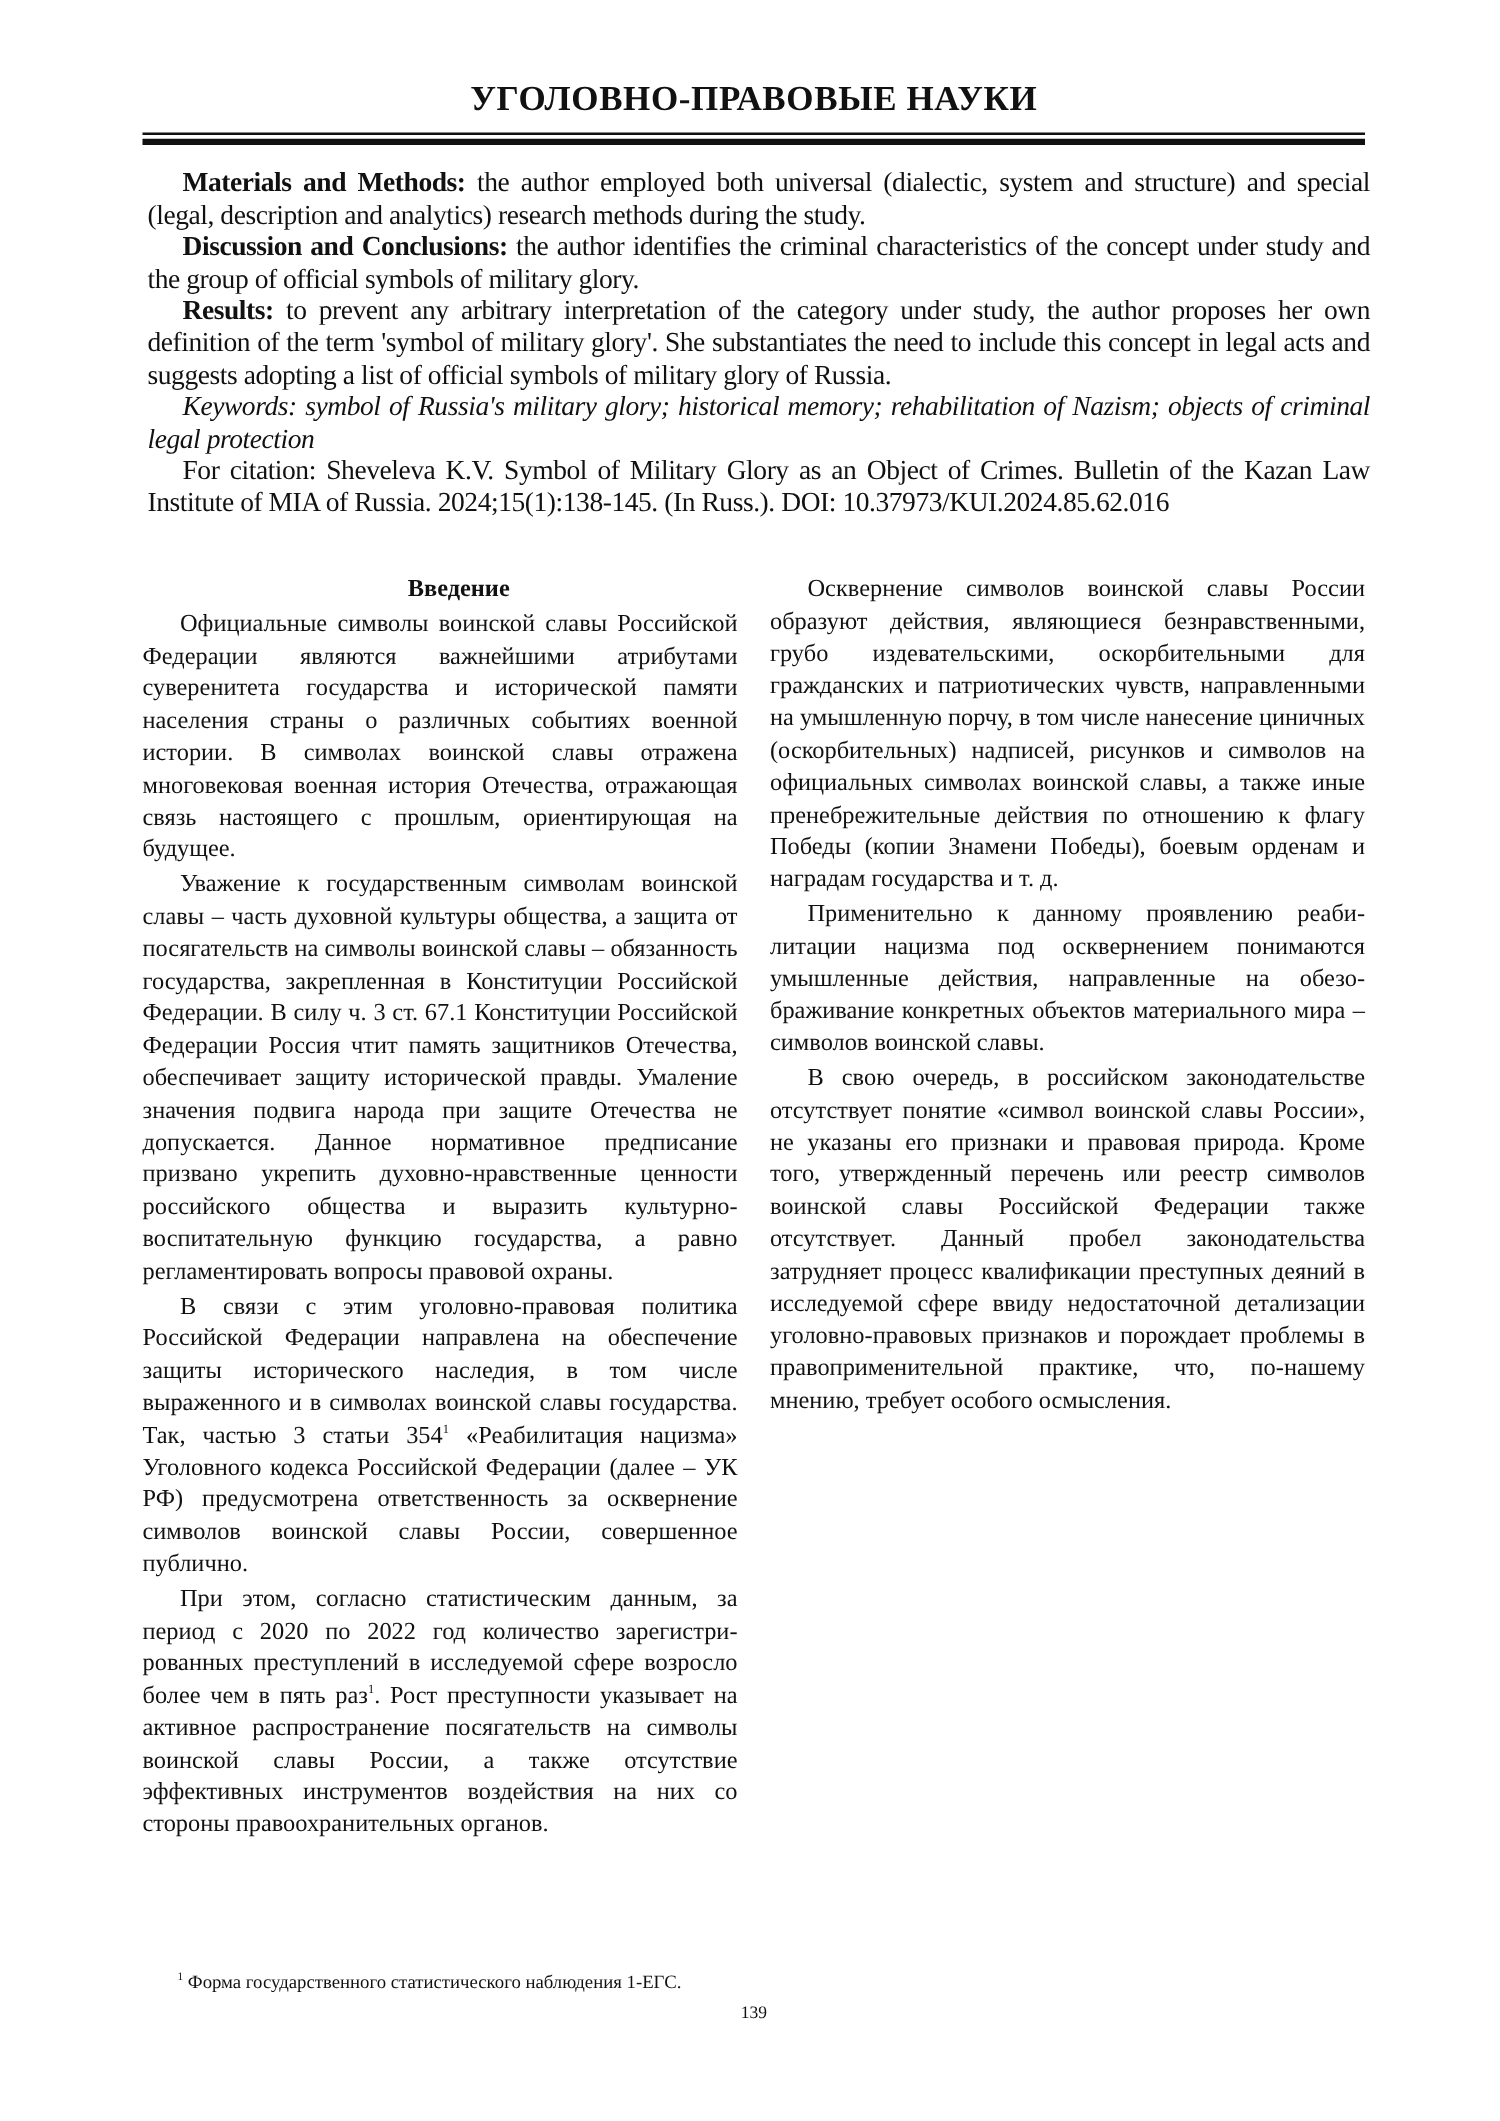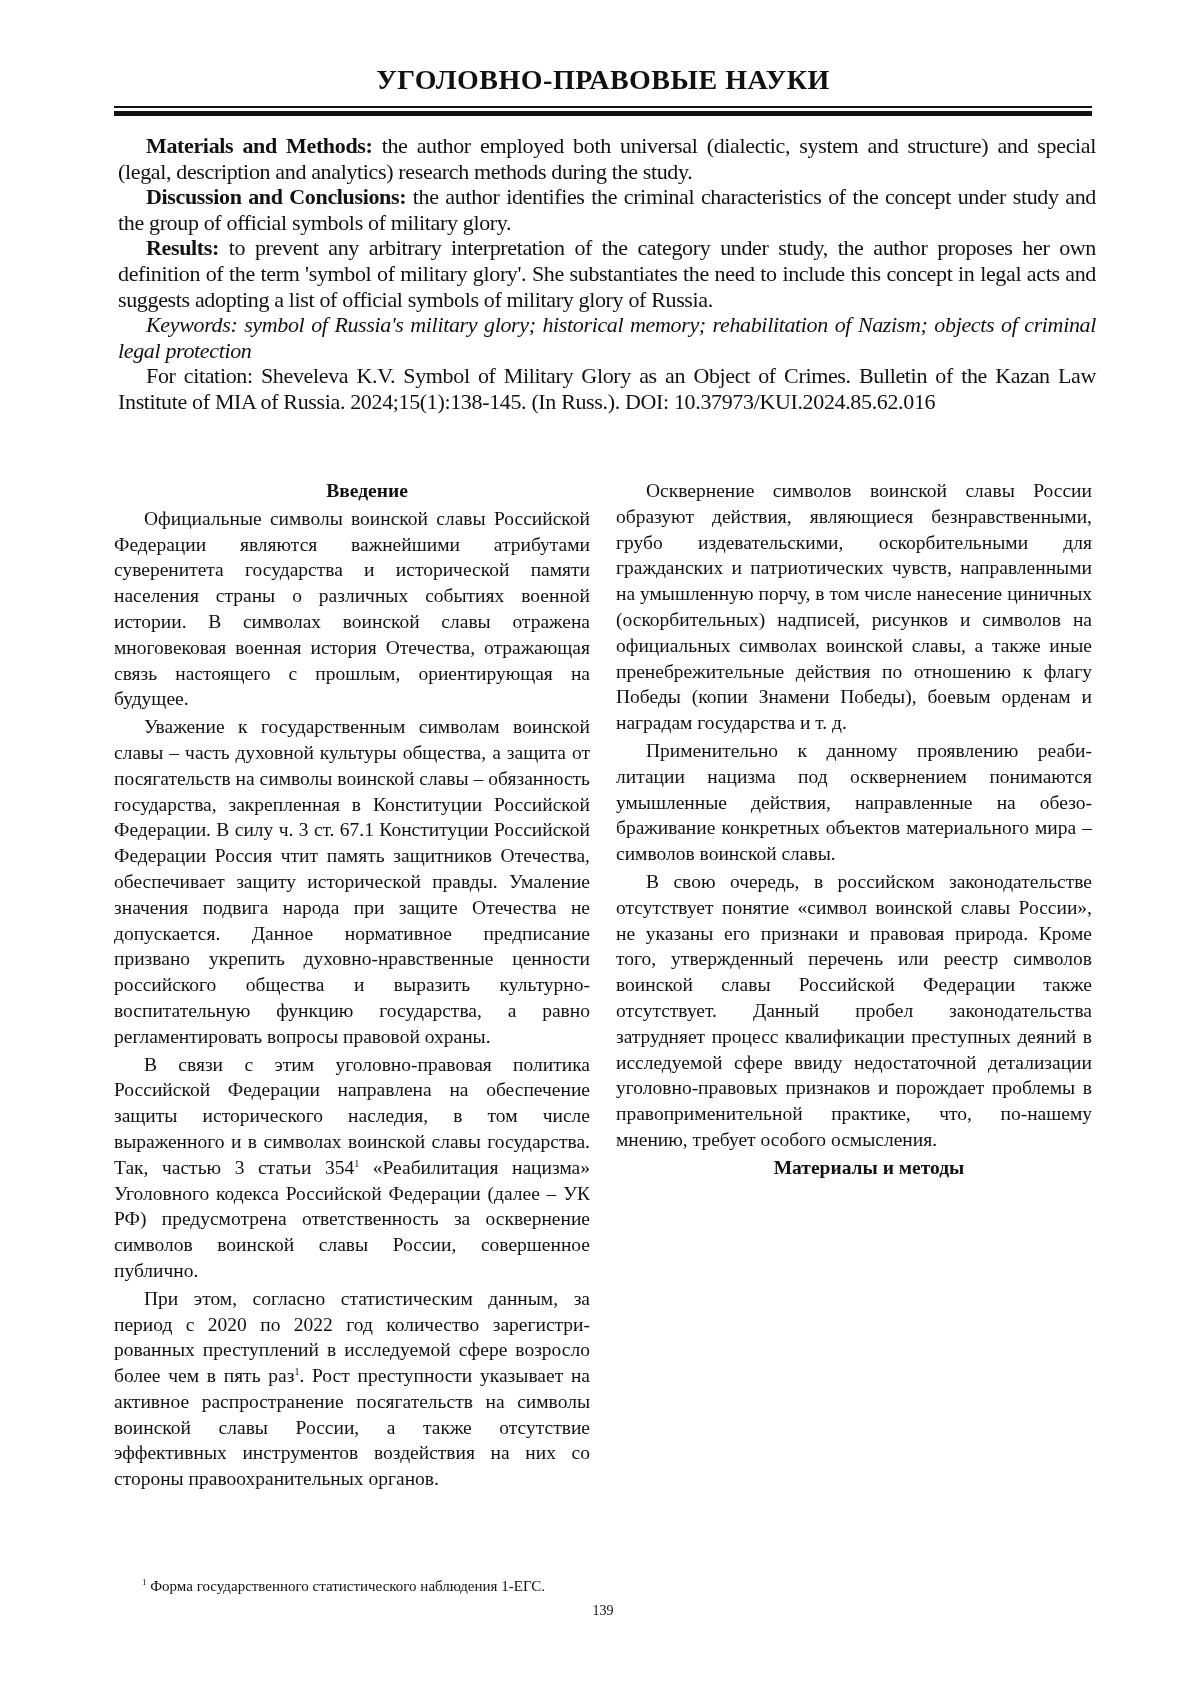--- a/index.html
+++ b/index.html
@@ -5,21 +5,21 @@
     html, body { margin: 0; padding: 0; background: #ffffff; }
     body { width: 1200px; height: 1697px; position: relative; overflow: hidden; color: #111; font-family: "Liberation Serif", "DejaVu Serif", serif; }
     .page { position: absolute; left: 114px; top: 0; width: 978px; }
     .header-title { position: absolute; top: 64px; left: 0; width: 978px; text-align: center; font-size: 28px; font-weight: bold; letter-spacing: 0.5px; }
     .rule-thin { position: absolute; top: 106px; left: 0; width: 978px; height: 2px; background: #111; }
     .rule-thick { position: absolute; top: 111px; left: 0; width: 978px; height: 5px; background: #111; }
     .abstract { position: absolute; top: 133px; left: 4px; width: 978px; font-size: 22px; line-height: 25.6px; text-align: justify; font-family: Liberation Serif, serif; letter-spacing: -0.35px; }
     .abstract p { margin: 0; text-indent: 28px; }
     .abstract b { font-weight: bold; }
     .abstract .kw { font-style: italic; }
-    .col { position: absolute; top: 478px; width: 476px; font-size: 19.5px; line-height: 25.8px; text-align: justify; hyphens: manual; }
+    .col { position: absolute; top: 459px; width: 476px; font-size: 19.5px; line-height: 25.8px; text-align: justify; hyphens: manual; }
     .col p { margin: 0 0 2px 0; text-indent: 30px; }
     .col-left { left: 0; }
     .col-right { left: 502px; }
     .section-heading { text-align: center; font-weight: bold; margin: 0; text-indent: 0; }
     sup { font-size: 10px; line-height: 0; vertical-align: super; }
     .footnote { position: absolute; top: 1578px; left: 28px; font-size: 15px; }
     .footnote sup { font-size: 9px; }
     .page-number { position: absolute; top: 1603px; left: 0; width: 978px; text-align: center; font-size: 14px; }
   </style>
 </head>
@@ -43,19 +43,18 @@
     <p>Официальные символы воинской славы Рос­сийской Федерации являются важнейшими атри­бутами суверенитета государства и исторической памяти населения страны о различных событиях военной истории. В символах воинской славы от­ражена многовековая военная история Отечества, отражающая связь настоящего с прошлым, ори­ентирующая на будущее.</p>
     <p>Уважение к государственным символам воин­ской славы – часть духовной культуры общества, а защита от посягательств на символы воинской славы – обязанность государства, закрепленная в Конституции Российской Федерации. В силу ч. 3 ст. 67.1 Конституции Российской Федерации Рос­сия чтит память защитников Отечества, обеспе­чивает защиту исторической правды. Умаление значения подвига народа при защите Отечества не допускается. Данное нормативное предписание призвано укрепить духовно-нравственные цен­ности российского общества и выразить культур­но-воспитательную функцию государства, а равно регламентировать вопросы правовой охраны.</p>
     <p><span>В связи с этим уголовно-правовая политика Российской Федерации направлена на обеспече­ние защиты исторического наследия, в том числе выраженного и в символах воинской славы го­сударства. Так, частью 3 статьи 354</span><sup>1</sup><span> «Реабили­тация нацизма» Уголовного кодекса Российской Федерации (далее – УК РФ) предусмотрена от­ветственность за осквернение символов воинской славы России, совершенное публично.</span></p>
     <p><span>При этом, согласно статистическим данным, за период с 2020 по 2022 год количество зарегистри­рованных преступлений в исследуемой сфере возросло более чем в пять раз</span><sup>1</sup><span>. Рост преступно­сти указывает на активное распространение по­сягательств на символы воинской славы России, а также отсутствие эффективных инструментов воздействия на них со стороны правоохранитель­ных органов.</span></p>
   </div>
 
   <div class="col col-right">
     <p>Осквернение символов воинской славы России образуют действия, являющиеся безнравственны­ми, грубо издевательскими, оскорбительными для гражданских и патриотических чувств, направ­ленными на умышленную порчу, в том числе на­несение циничных (оскорбительных) надписей, рисунков и символов на официальных символах воинской славы, а также иные пренебрежитель­ные действия по отношению к флагу Победы (ко­пии Знамени Победы), боевым орденам и награ­дам государства и т. д.</p>
     <p>Применительно к данному проявлению реаби­литации нацизма под осквернением понимаются умышленные действия, направленные на обезо­браживание конкретных объектов материального мира – символов воинской славы.</p>
     <p>В свою очередь, в российском законодатель­стве отсутствует понятие «символ воинской сла­вы России», не указаны его признаки и правовая природа. Кроме того, утвержденный перечень или реестр символов воинской славы Российской Федерации также отсутствует. Данный пробел за­конодательства затрудняет процесс квалификации преступных деяний в исследуемой сфере ввиду недостаточной детализации уголовно-правовых признаков и порождает проблемы в правопри­менительной практике, что, по-нашему мнению, требует особого осмысления.</p>
-    <p class="section-heading">Материалы и методы</p>
   </div>
 
   <div class="footnote"><sup>1</sup><span> Форма государственного статистического наблюдения 1-ЕГС.</span></div>
 
   <div class="page-number">139</div>
 </div>
 
 </body></html>

